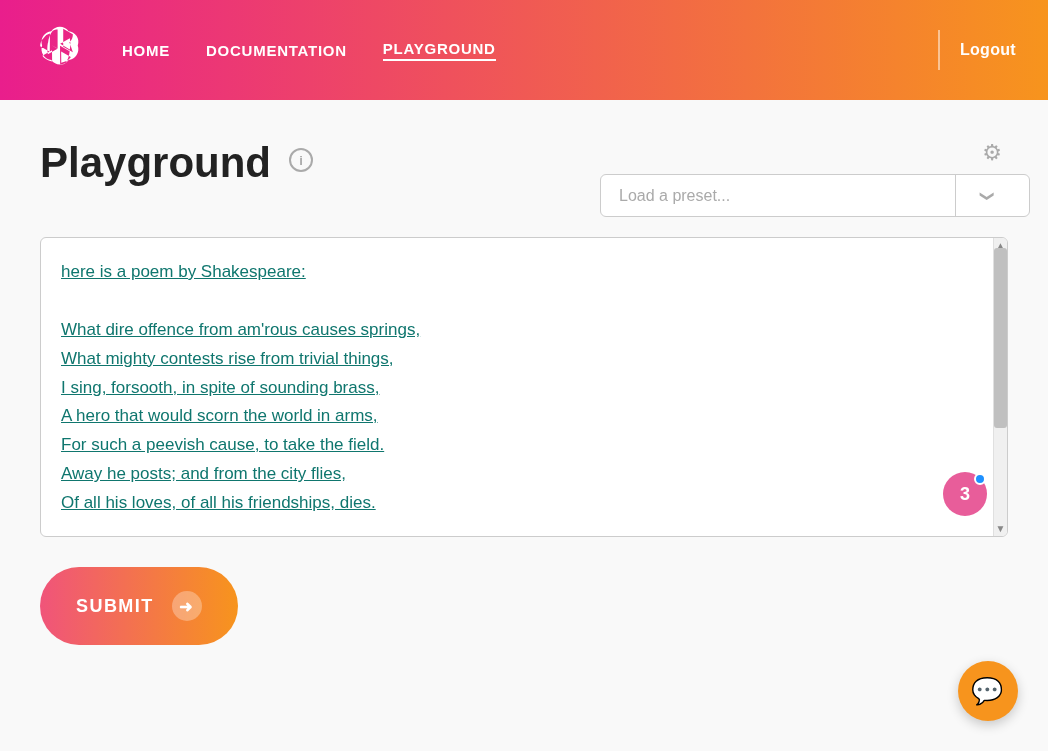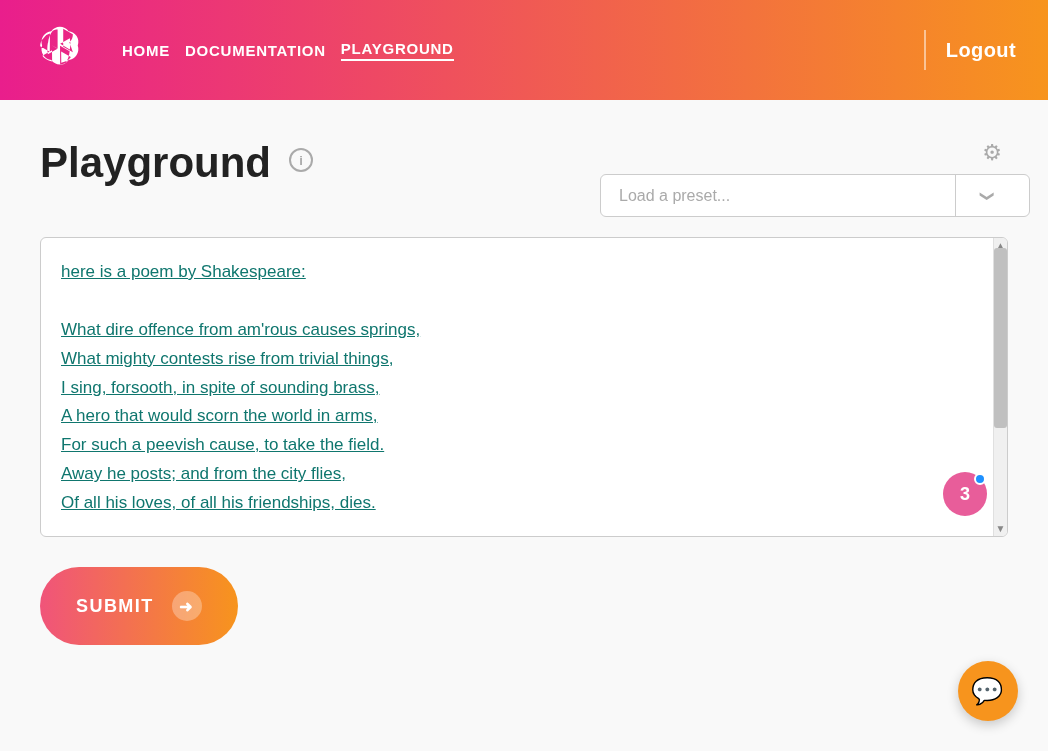--- a/index.html
+++ b/index.html
@@ -15,21 +15,21 @@
       gap: 0;
     }
     .header-logo {
       width: 50px;
       height: 50px;
       margin-right: 40px;
       flex-shrink: 0;
     }
     .header-nav {
       display: flex;
-      gap: 15px;
+      gap: 36px;
       align-items: center;
       flex: 1;
     }
     .nav-item {
       color: white;
       font-size: 15px;
       font-weight: 700;
       letter-spacing: 0.05em;
       cursor: pointer;
       text-decoration: none;
@@ -78,21 +78,21 @@
       background: white;
     }
     .header-divider {
       width: 2px;
       height: 40px;
       background: rgba(255,255,255,0.5);
       margin: 0 20px;
     }
     .logout-btn {
       color: white;
-      font-size: 20px;
+      font-size: 16px;
       font-weight: 600;
       cursor: pointer;
       background: none;
       border: none;
       letter-spacing: 0.02em;
     }
 
     
     .main {
       padding: 40px 40px 40px 40px;

